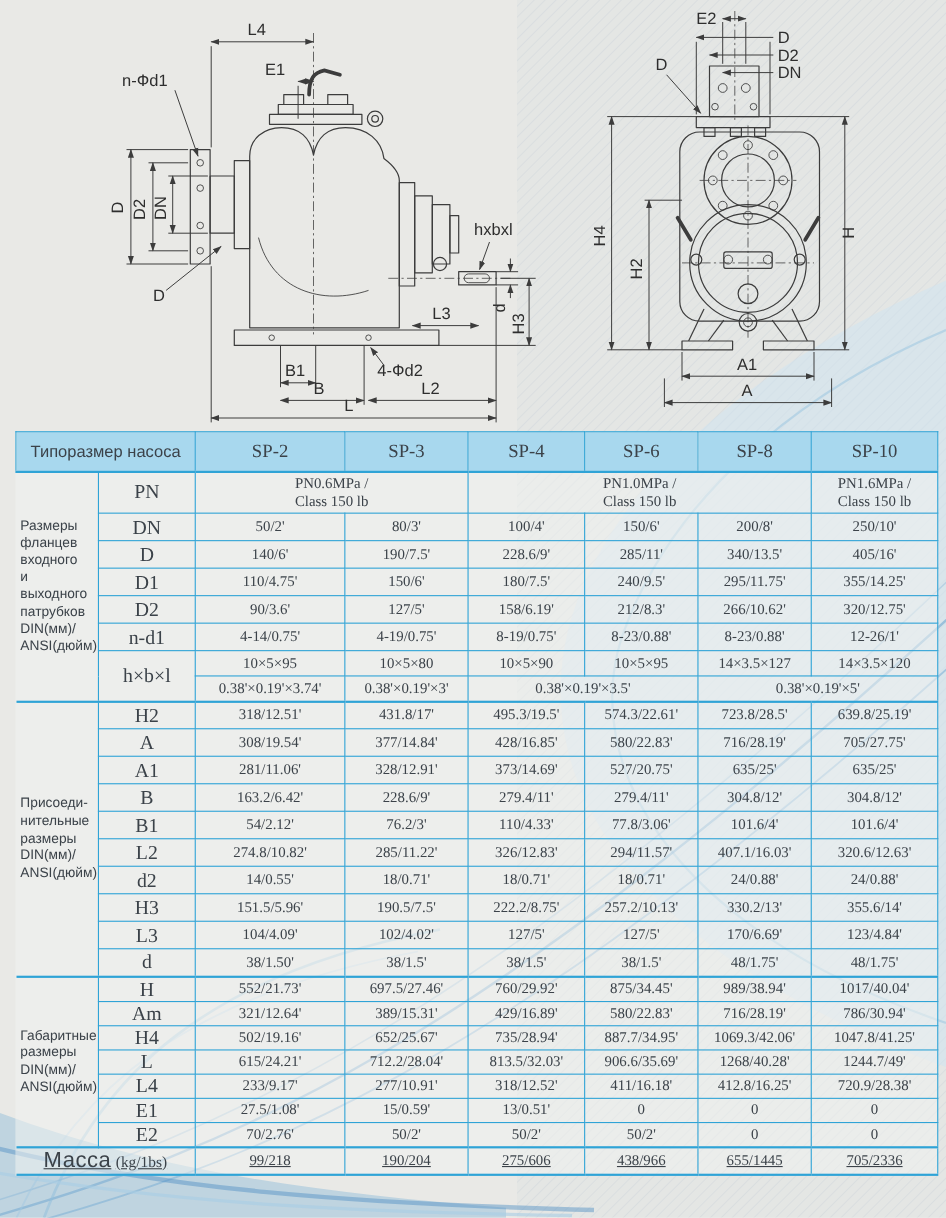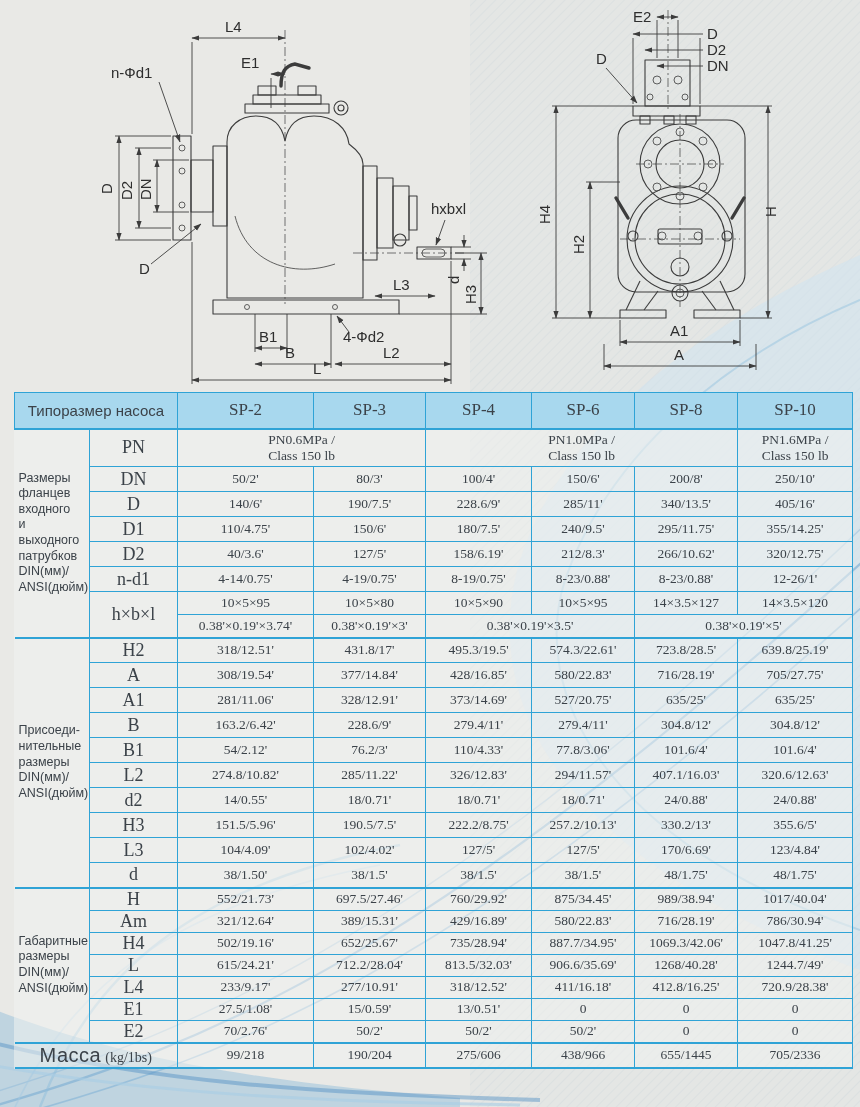--- a/index.html
+++ b/index.html
@@ -38,21 +38,21 @@
   td.param{font-size:18px;}
   td.glabel{border-left:none;font-size:12.5px;text-align:left;padding-left:4px;
             white-space:pre-line;line-height:1.25;background:transparent;}
   td.pn{white-space:pre-line;line-height:1.2;}
   tr.r-std{height:25px;}
   tr.r-tall{height:38px;}
   tr.r-sub{height:23px;}
   tr.r-g2{height:25px;}
   tr.r-g3{height:21px;}
   tr.group-start th,tr.group-start td{border-top:2px solid var(--line);}
-  tr.mass{height:18px;}
+  tr.mass{height:18px;text-decoration:underline;}
   tr.mass td{border-top:2px solid var(--line);border-bottom:2px solid var(--line);}
   td.mass-label{border-left:none;text-align:center;}
   .mass-word{font-size:20px;letter-spacing:0.5px;}
   .mass-unit{font-family:"Liberation Serif",serif;font-size:14px;margin-left:4px;}
 </style>
 </head>
 <body>
 
 <svg class="decor" width="860" height="1107" viewBox="0 0 860 1107">
   <defs>
@@ -315,21 +315,21 @@
           <td class="param">D1</td>
           <td class="val">110/4.75'</td>
           <td class="val">150/6'</td>
           <td class="val">180/7.5'</td>
           <td class="val">240/9.5'</td>
           <td class="val">295/11.75'</td>
           <td class="val">355/14.25'</td>
         </tr>
         <tr class="r-std">
           <td class="param">D2</td>
-          <td class="val">40/3.6'</td>
+          <td class="val">90/3.6'</td>
           <td class="val">127/5'</td>
           <td class="val">158/6.19'</td>
           <td class="val">212/8.3'</td>
           <td class="val">266/10.62'</td>
           <td class="val">320/12.75'</td>
         </tr>
         <tr class="r-std">
           <td class="param">n-d1</td>
           <td class="val">4-14/0.75'</td>
           <td class="val">4-19/0.75'</td>
@@ -421,21 +421,21 @@
           <td class="val">24/0.88'</td>
           <td class="val">24/0.88'</td>
         </tr>
         <tr class="r-g2">
           <td class="param">H3</td>
           <td class="val">151.5/5.96'</td>
           <td class="val">190.5/7.5'</td>
           <td class="val">222.2/8.75'</td>
           <td class="val">257.2/10.13'</td>
           <td class="val">330.2/13'</td>
-          <td class="val">355.6/5'</td>
+          <td class="val">355.6/14'</td>
         </tr>
         <tr class="r-g2">
           <td class="param">L3</td>
           <td class="val">104/4.09'</td>
           <td class="val">102/4.02'</td>
           <td class="val">127/5'</td>
           <td class="val">127/5'</td>
           <td class="val">170/6.69'</td>
           <td class="val">123/4.84'</td>
         </tr>

